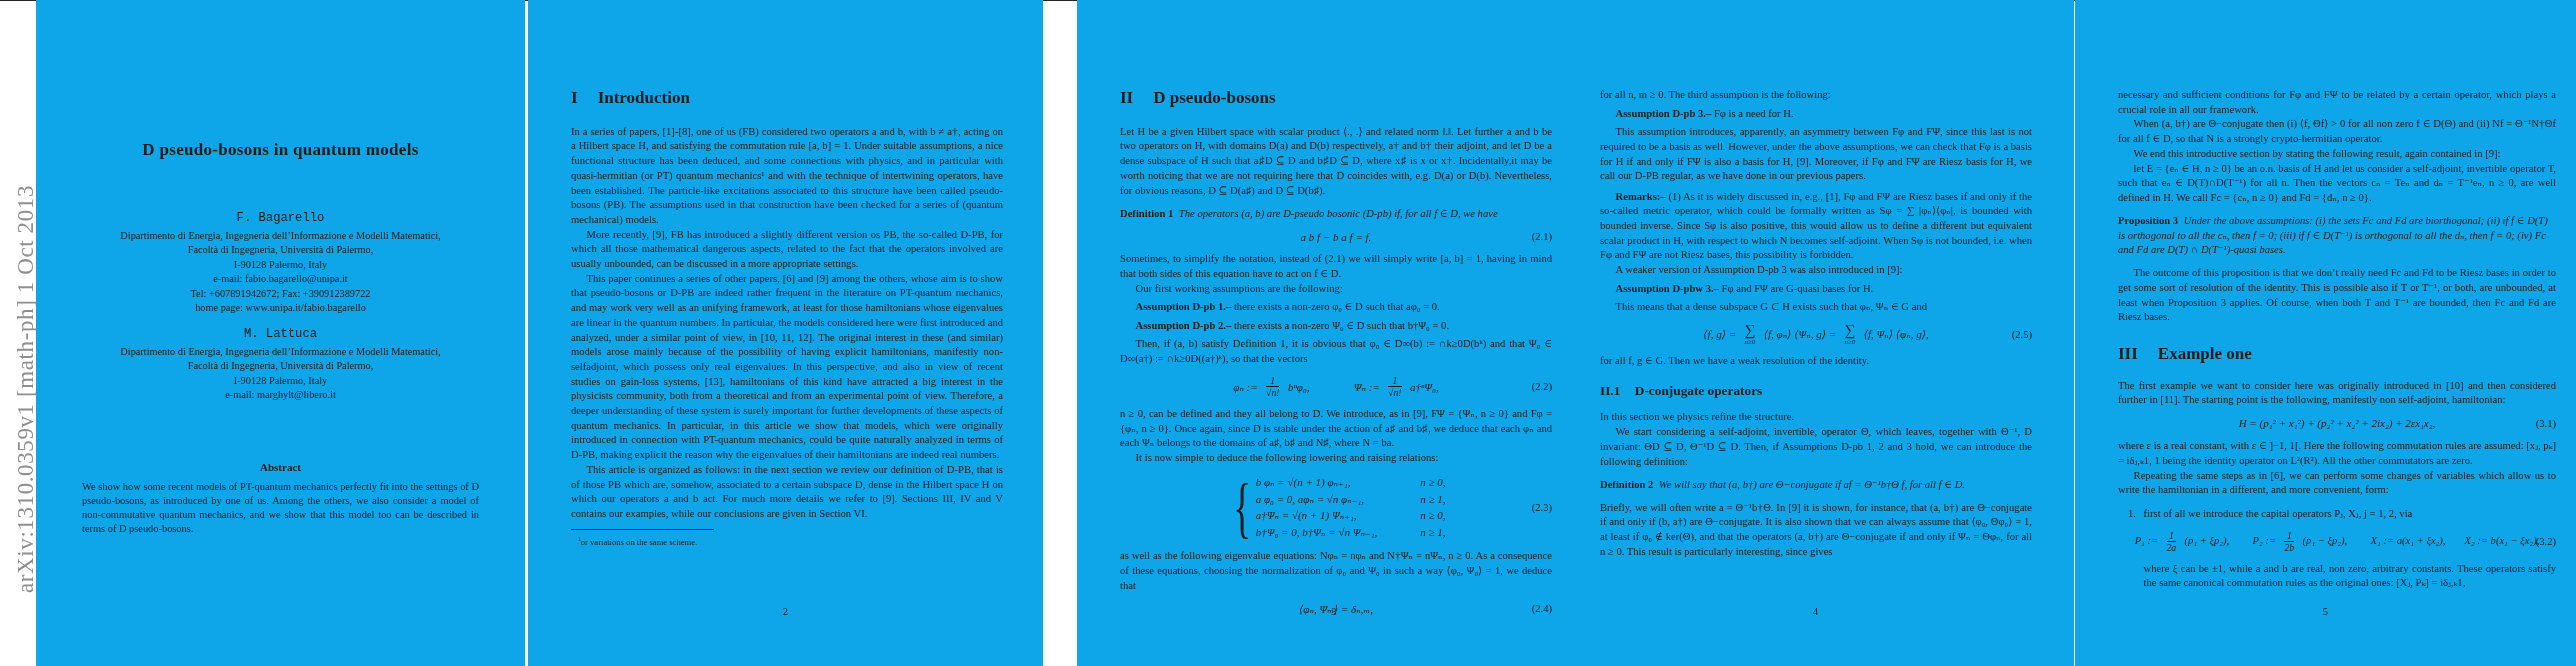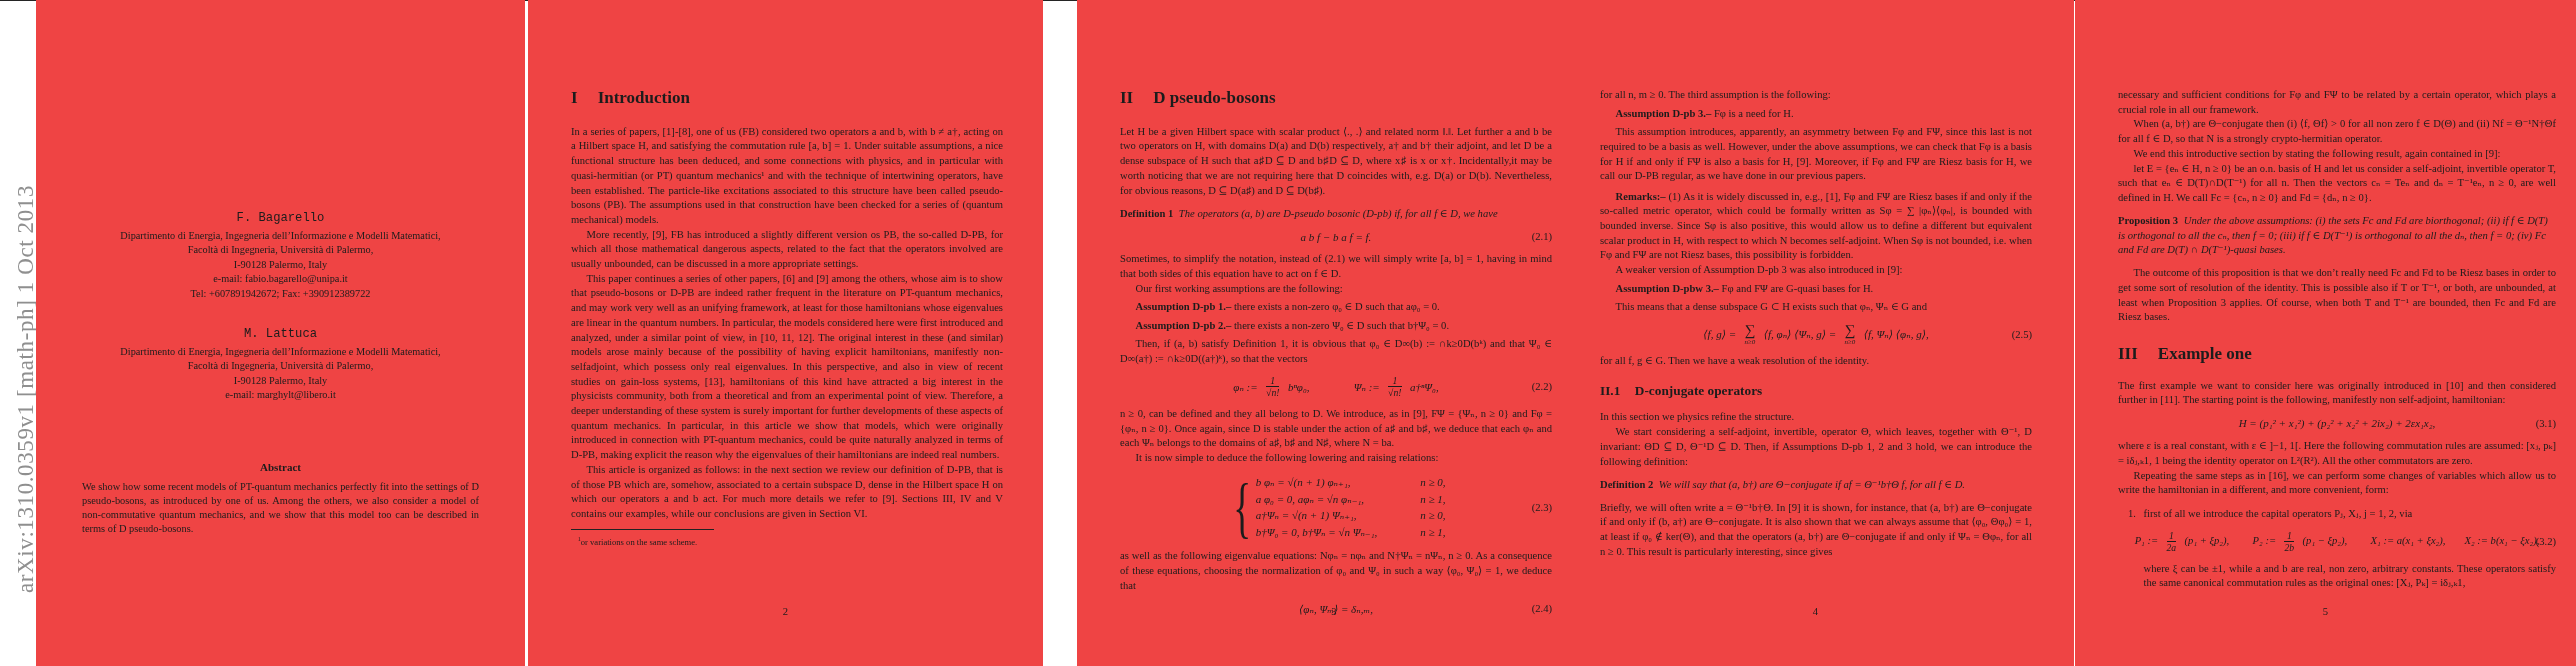--- a/index.html
+++ b/index.html
@@ -1,21 +1,21 @@
 <!DOCTYPE html>
 <html style="font-size:9px"><head>
 <meta charset="utf-8">
 <style>
   html,body{margin:0;padding:0;background:#ffffff;}
   .canvas{position:relative;width:2576px;height:667px;background:#ffffff;overflow:hidden;
           font-family:"Liberation Serif","DejaVu Serif",serif;color:#1c1c1c;}
   .topline{position:absolute;top:0;left:0;width:100%;height:1.1px;background:#242424;}
   .watermark{position:absolute;left:26px;top:389px;transform:translate(-50%,-50%) rotate(-90deg);
              white-space:nowrap;font-size:23px;color:#8f8f8f;letter-spacing:0.6px;}
-  .page{position:absolute;top:0;height:667px;background:#ef4444;}
+  .page{position:absolute;top:0;height:667px;background:#0ea5e9;}
   .page1{left:36px;width:489px;}
   .page2{left:528px;width:515px;}
   .page3{left:1077px;width:514px;}
   .page4{left:1557px;width:517px;}
   .page5{left:2075px;width:501px;}
   .col{position:absolute;left:43px;width:432px;top:88px;}
   .page5 .col{width:438px;}
   
   .title{position:absolute;top:140px;left:0;width:100%;text-align:center;margin:0;
          font-size:17px;font-weight:bold;letter-spacing:0.3px;}
@@ -64,28 +64,30 @@
   .licont{margin:2.2px 0 0 25.6px;text-align:justify;font-size:10.6px;line-height:14.7px;}
 </style>
 </head>
 <body>
 
 <div class="canvas">
   <div class="topline"></div>
   <div class="watermark">arXiv:1310.0359v1  [math-ph]  1 Oct 2013</div>
 
   <div class="page page1">
+    <h1 class="title">D pseudo-bosons in quantum models</h1>
 
     <div class="authorblock" style="top:211px;">
       <div class="aname">F. Bagarello</div>
       <div class="aline">Dipartimento di Energia, Ingegneria dell’Informazione e Modelli Matematici,</div>
       <div class="aline">Facoltà di Ingegneria, Università di Palermo,</div>
       <div class="aline">I-90128 Palermo, Italy</div>
       <div class="aline">e-mail: fabio.bagarello@unipa.it</div>
       <div class="aline">Tel: +607891942672; Fax: +390912389722</div>
+      <div class="aline">home page: www.unipa.it/fabio.bagarello</div>
     </div>
 
     <div class="authorblock" style="top:327px;">
       <div class="aname">M. Lattuca</div>
       <div class="aline">Dipartimento di Energia, Ingegneria dell’Informazione e Modelli Matematici,</div>
       <div class="aline">Facoltà di Ingegneria, Università di Palermo,</div>
       <div class="aline">I-90128 Palermo, Italy</div>
       <div class="aline">e-mail: marghylt@libero.it</div>
     </div>
 
@@ -230,21 +232,21 @@
       <h2 class="sec" style="margin-top:19px;margin-bottom:14.5px;"><span class="secnum">III</span><span>Example one</span></h2>
 
       <p class="body noindent">The first example we want to consider here was originally introduced in [10] and then considered further in [11]. The starting point is the following, manifestly non self-adjoint, hamiltonian:</p>
 
       <div class="eq">
         <span>H = (p₁² + x₁²) + (p₂² + x₂² + 2ix₂) + 2εx₁x₂,</span>
         <span class="eqlabel">(3.1)</span>
       </div>
 
       <p class="body noindent">where ε is a real constant, with ε ∈ ]−1, 1[. Here the following commutation rules are assumed: [xⱼ, pₖ] = iδⱼ,ₖ1, 1 being the identity operator on L²(R²). All the other commutators are zero.</p>
-      <p class="body">Repeating the same steps as in [16], we can perform some changes of variables which allow us to write the hamiltonian in a different, and more convenient, form:</p>
+      <p class="body">Repeating the same steps as in [6], we can perform some changes of variables which allow us to write the hamiltonian in a different, and more convenient, form:</p>
 
       <div class="listitem">
         <span class="limark">1.</span>
         <span class="litext">first of all we introduce the capital operators Pⱼ, Xⱼ, j = 1, 2, via</span>
       </div>
 
       <div class="eq">
         <span class="eqrow" style="font-size:10.6px;">
           <span>P₁ :=</span>
           <span class="frac">

